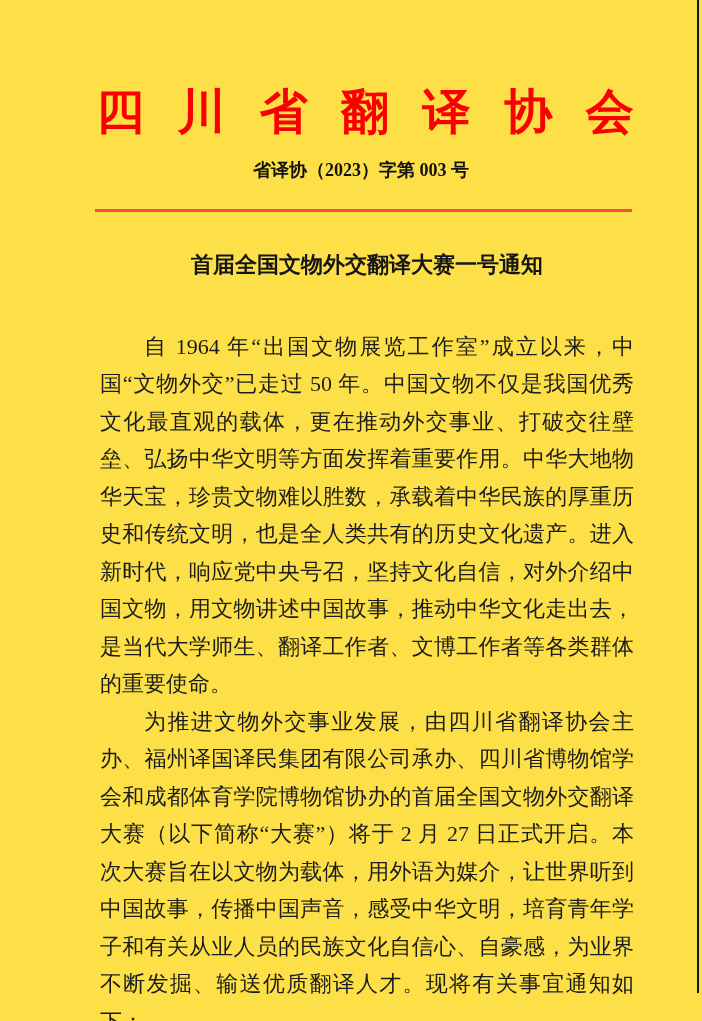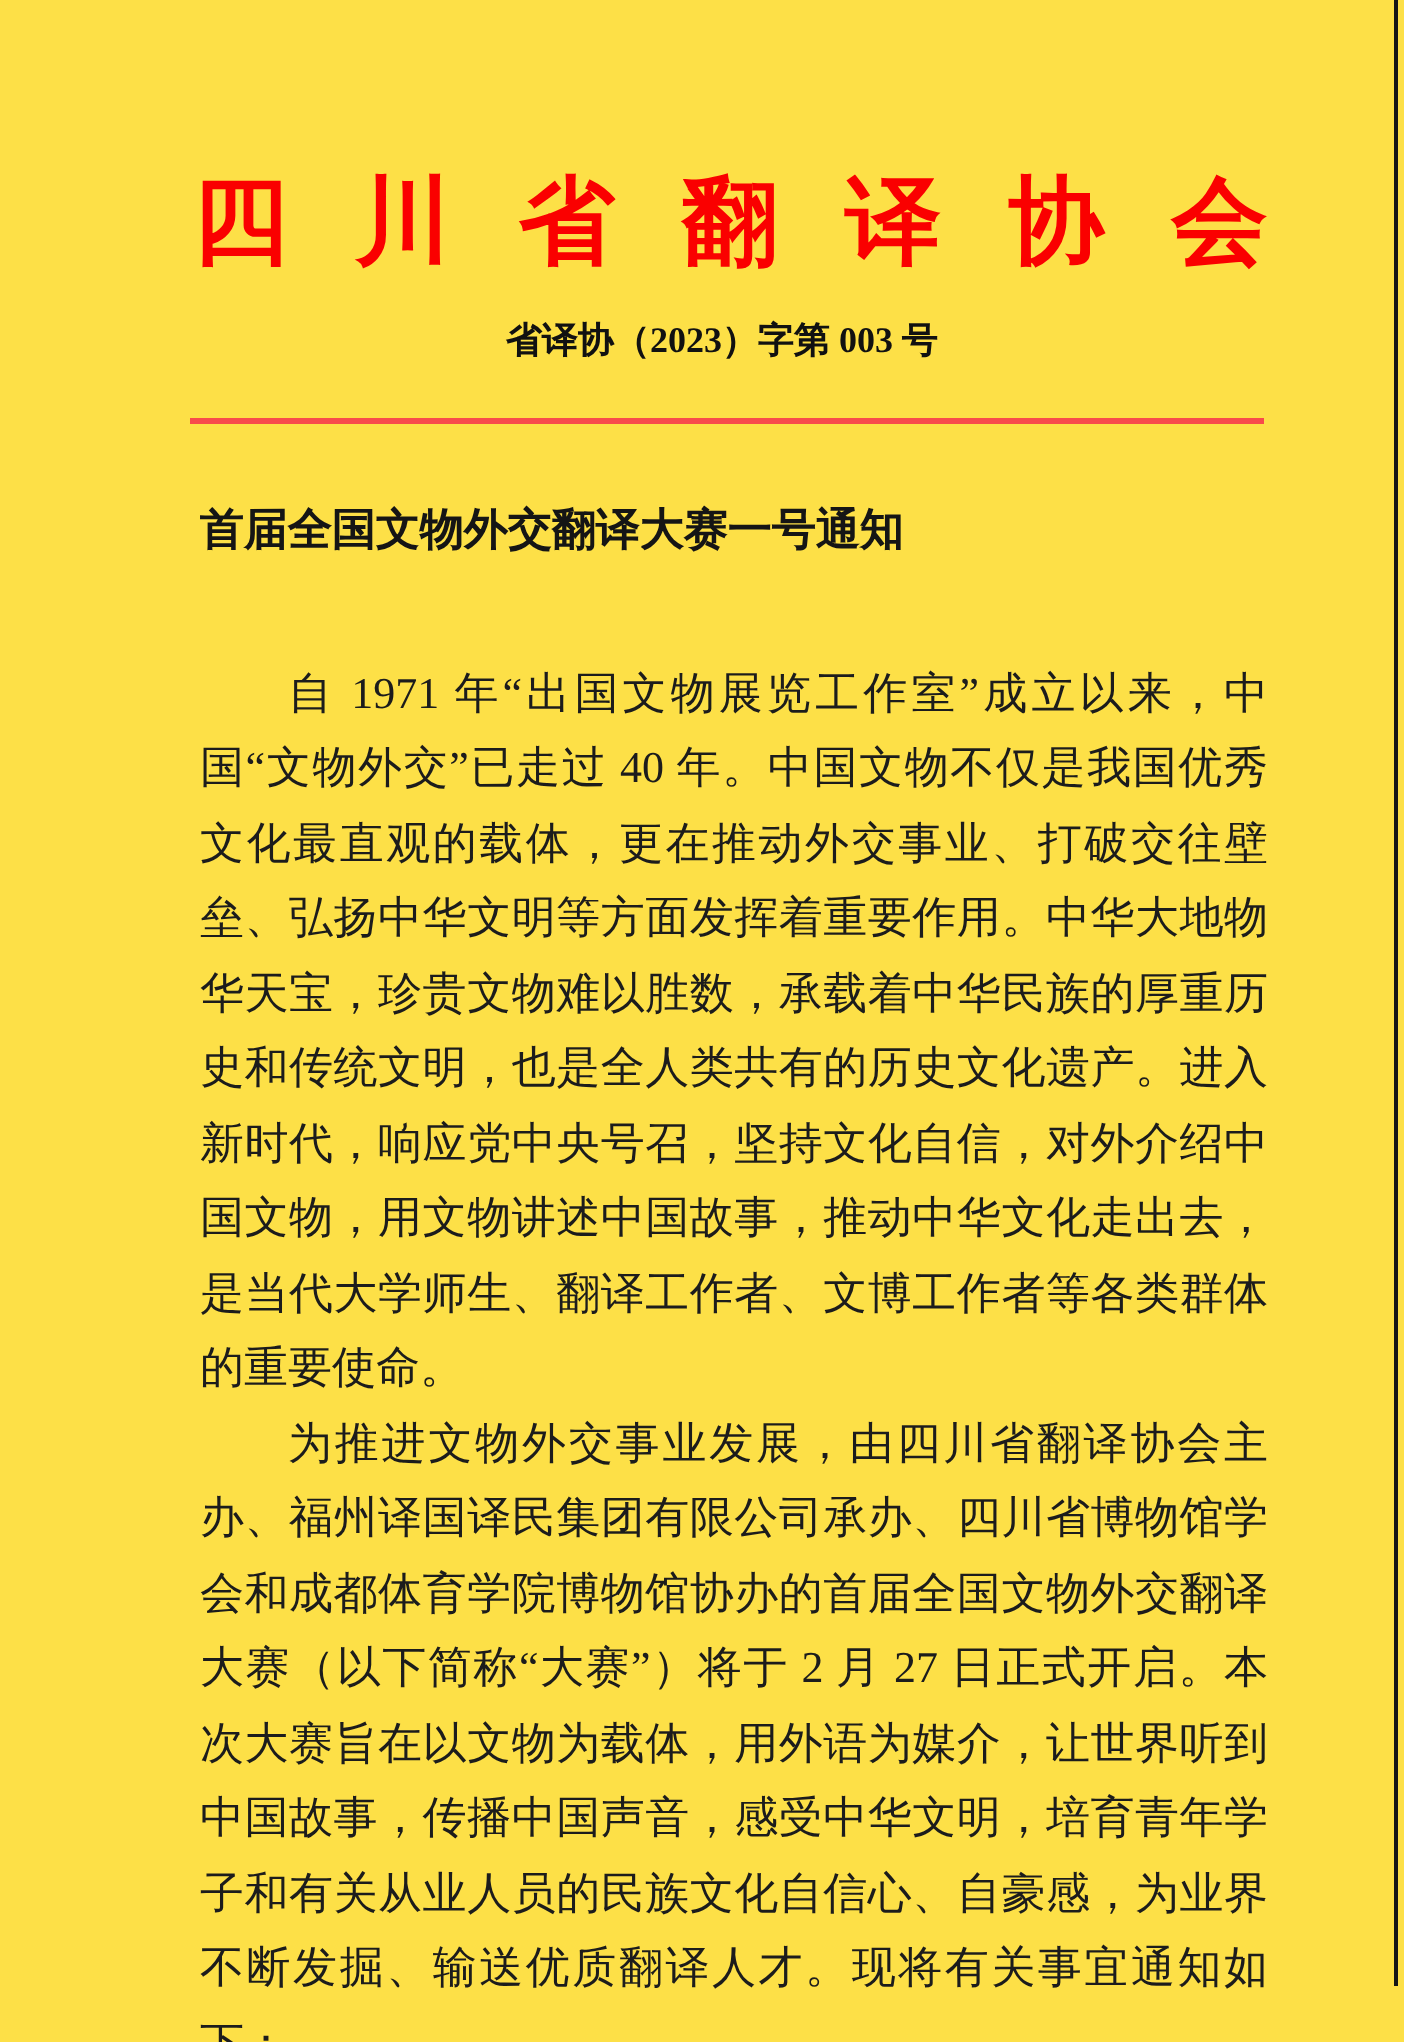--- a/index.html
+++ b/index.html
@@ -63,20 +63,21 @@
     top: 246px;
     left: 100px;
     width: 534px;
   }
   .notice-title {
     margin: 0 0 44px 0;
     font-family: "Liberation Sans", "DejaVu Sans", sans-serif;
     font-weight: bold;
     font-size: 22px;
     line-height: 37.5px;
+    text-align: center;
     color: #151515;
     white-space: nowrap;
   }
   .content p {
     margin: 0;
     font-size: 22px;
     line-height: 37.5px;
     text-align: justify;
     text-indent: 2em;
     color: #1c1c1c;
@@ -98,20 +99,20 @@
 
   <div class="org-title">四川省翻译协会</div>
 
   <div class="doc-number">省译协（2023）字第 003 号</div>
 
   <div class="red-rule"></div>
 
   <div class="content">
     <h1 class="notice-title">首届全国文物外交翻译大赛一号通知</h1>
 
-    <p>自 1971 年“出国文物展览工作室”成立以来，中国“文物外交”已走过 40 年。中国文物不仅是我国优秀文化最直观的载体，更在推动外交事业、打破交往壁垒、弘扬中华文明等方面发挥着重要作用。中华大地物华天宝，珍贵文物难以胜数，承载着中华民族的厚重历史和传统文明，也是全人类共有的历史文化遗产。进入新时代，响应党中央号召，坚持文化自信，对外介绍中国文物，用文物讲述中国故事，推动中华文化走出去，是当代大学师生、翻译工作者、文博工作者等各类群体的重要使命。</p>
+    <p>自 1964 年“出国文物展览工作室”成立以来，中国“文物外交”已走过 50 年。中国文物不仅是我国优秀文化最直观的载体，更在推动外交事业、打破交往壁垒、弘扬中华文明等方面发挥着重要作用。中华大地物华天宝，珍贵文物难以胜数，承载着中华民族的厚重历史和传统文明，也是全人类共有的历史文化遗产。进入新时代，响应党中央号召，坚持文化自信，对外介绍中国文物，用文物讲述中国故事，推动中华文化走出去，是当代大学师生、翻译工作者、文博工作者等各类群体的重要使命。</p>
 
     <p>为推进文物外交事业发展，由四川省翻译协会主办、福州译国译民集团有限公司承办、四川省博物馆学会和成都体育学院博物馆协办的首届全国文物外交翻译大赛（以下简称“大赛”）将于 2 月 27 日正式开启。本次大赛旨在以文物为载体，用外语为媒介，让世界听到中国故事，传播中国声音，感受中华文明，培育青年学子和有关从业人员的民族文化自信心、自豪感，为业界不断发掘、输送优质翻译人才。现将有关事宜通知如下：</p>
   </div>
 
   <div class="edge-line"></div>
 
 </div>
 
 </body></html>

